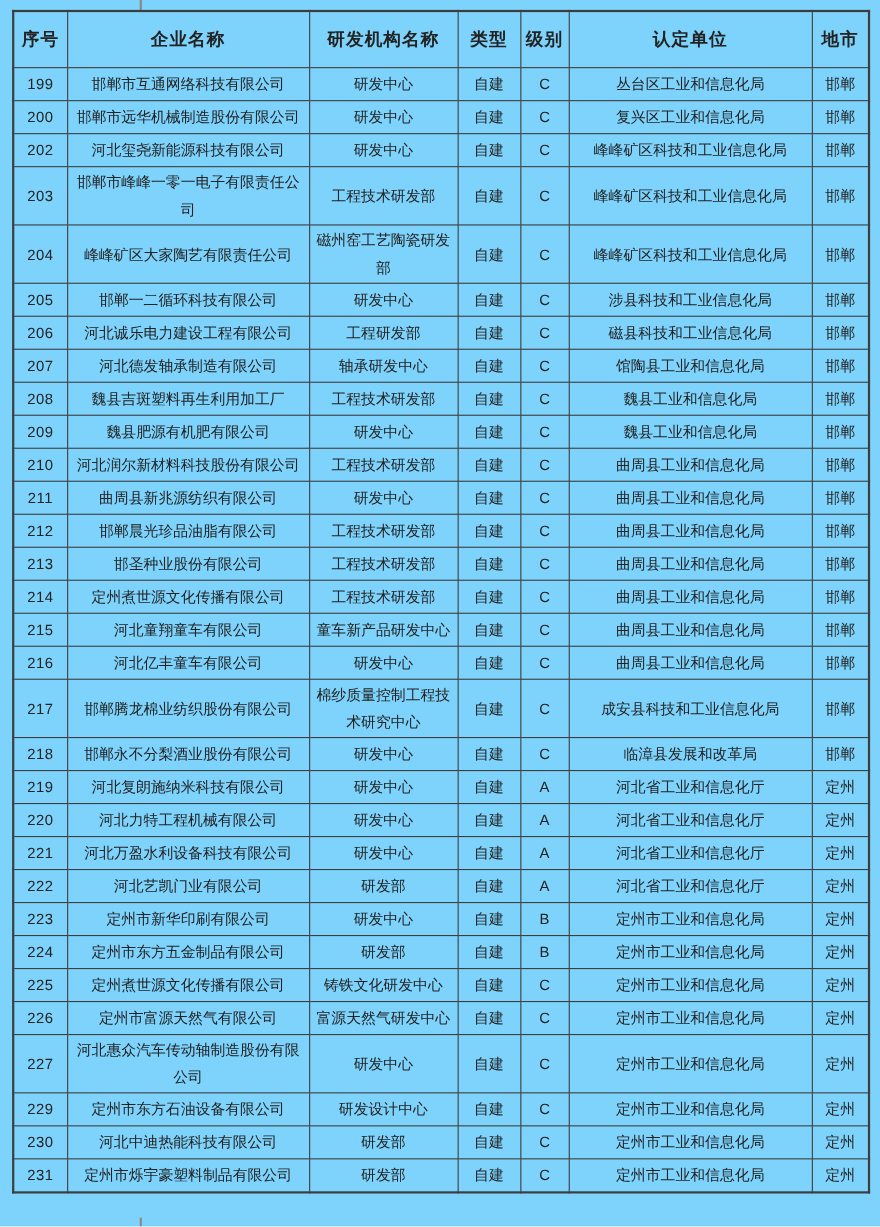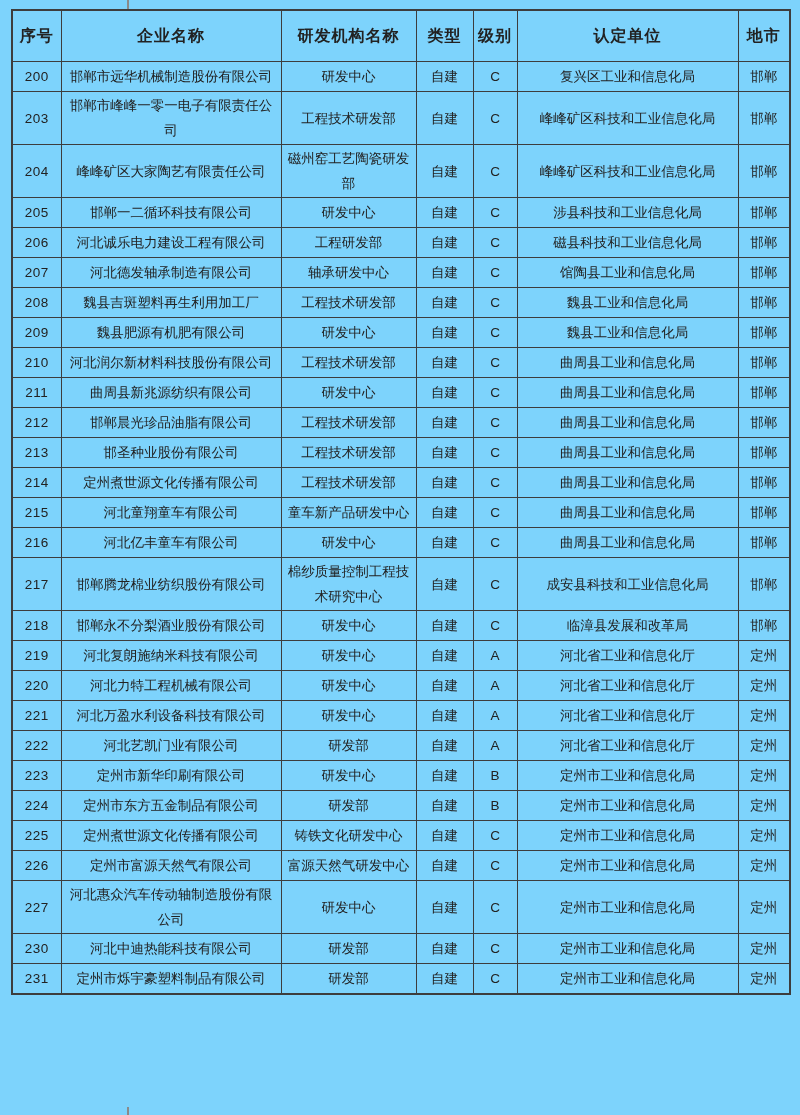--- a/index.html
+++ b/index.html
@@ -85,26 +85,44 @@
         <th data-name="header-company-name">企业名称</th>
         <th data-name="header-institution-name">研发机构名称</th>
         <th data-name="header-type">类型</th>
         <th data-name="header-level">级别</th>
         <th data-name="header-certifying-authority">认定单位</th>
         <th data-name="header-city">地市</th>
       </tr>
     </thead>
     <tbody data-name="table-body">
         <tr data-name="table-row">
+          <td data-name="cell-no">199</td>
+          <td data-name="cell-company">邯郸市互通网络科技有限公司</td>
+          <td data-name="cell-institution">研发中心</td>
+          <td data-name="cell-type">自建</td>
+          <td data-name="cell-level">C</td>
+          <td data-name="cell-authority">丛台区工业和信息化局</td>
+          <td data-name="cell-city">邯郸</td>
+        </tr>
+        <tr data-name="table-row">
           <td data-name="cell-no">200</td>
           <td data-name="cell-company">邯郸市远华机械制造股份有限公司</td>
           <td data-name="cell-institution">研发中心</td>
           <td data-name="cell-type">自建</td>
           <td data-name="cell-level">C</td>
           <td data-name="cell-authority">复兴区工业和信息化局</td>
+          <td data-name="cell-city">邯郸</td>
+        </tr>
+        <tr data-name="table-row">
+          <td data-name="cell-no">202</td>
+          <td data-name="cell-company">河北玺尧新能源科技有限公司</td>
+          <td data-name="cell-institution">研发中心</td>
+          <td data-name="cell-type">自建</td>
+          <td data-name="cell-level">C</td>
+          <td data-name="cell-authority">峰峰矿区科技和工业信息化局</td>
           <td data-name="cell-city">邯郸</td>
         </tr>
         <tr data-name="table-row">
           <td data-name="cell-no">203</td>
           <td data-name="cell-company">邯郸市峰峰一零一电子有限责任公司</td>
           <td data-name="cell-institution">工程技术研发部</td>
           <td data-name="cell-type">自建</td>
           <td data-name="cell-level">C</td>
           <td data-name="cell-authority">峰峰矿区科技和工业信息化局</td>
           <td data-name="cell-city">邯郸</td>
@@ -319,20 +337,29 @@
         <tr data-name="table-row">
           <td data-name="cell-no">227</td>
           <td data-name="cell-company">河北惠众汽车传动轴制造股份有限公司</td>
           <td data-name="cell-institution">研发中心</td>
           <td data-name="cell-type">自建</td>
           <td data-name="cell-level">C</td>
           <td data-name="cell-authority">定州市工业和信息化局</td>
           <td data-name="cell-city">定州</td>
         </tr>
         <tr data-name="table-row">
+          <td data-name="cell-no">229</td>
+          <td data-name="cell-company">定州市东方石油设备有限公司</td>
+          <td data-name="cell-institution">研发设计中心</td>
+          <td data-name="cell-type">自建</td>
+          <td data-name="cell-level">C</td>
+          <td data-name="cell-authority">定州市工业和信息化局</td>
+          <td data-name="cell-city">定州</td>
+        </tr>
+        <tr data-name="table-row">
           <td data-name="cell-no">230</td>
           <td data-name="cell-company">河北中迪热能科技有限公司</td>
           <td data-name="cell-institution">研发部</td>
           <td data-name="cell-type">自建</td>
           <td data-name="cell-level">C</td>
           <td data-name="cell-authority">定州市工业和信息化局</td>
           <td data-name="cell-city">定州</td>
         </tr>
         <tr data-name="table-row">
           <td data-name="cell-no">231</td>

